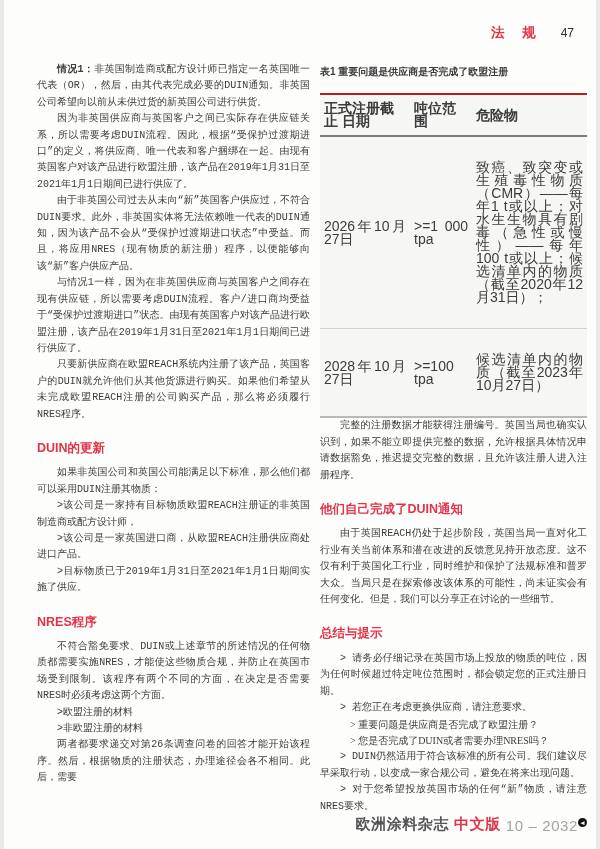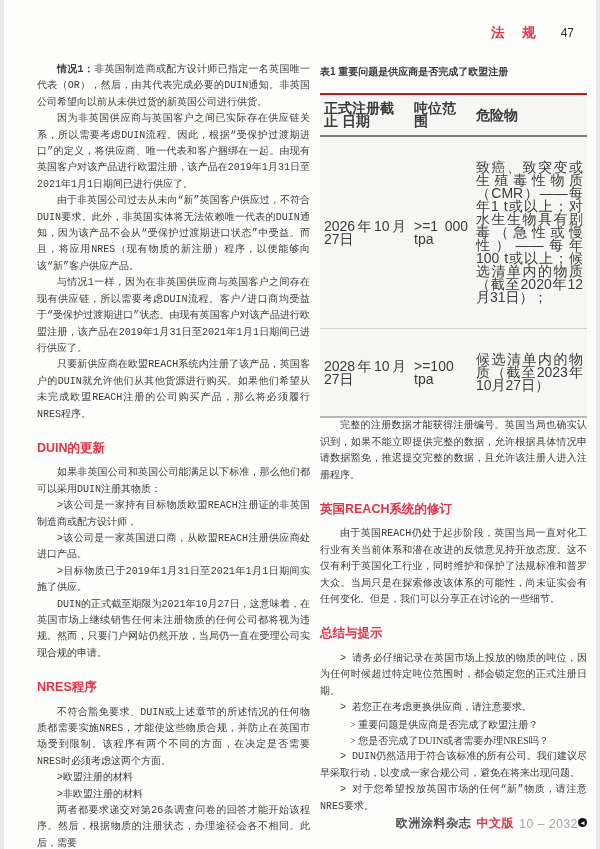--- a/index.html
+++ b/index.html
@@ -30,21 +30,21 @@
   table.t1 td{padding:24px 4px;vertical-align:middle;text-align:justify;}
   table.t1 tbody tr + tr td{border-top:1px solid #d2d2d0;}
   table.t1 .c-date{width:82px;}
   table.t1 .c-ton{width:54px;}
   .after-table{margin-top:12px;}
   
   .endmark{display:flex;justify-content:flex-end;margin-top:3px;}
   .endmark .dot{width:9px;height:9px;border-radius:50%;background:#111;color:#fff;
     font-size:6.5px;line-height:9px;text-align:center;font-weight:bold;}
   
-  .footer{position:absolute;top:815px;right:18px;font-size:12px;letter-spacing:.6px;display:flex;gap:5px;align-items:center;}
+  .footer{position:absolute;top:815px;right:18px;font-size:15px;letter-spacing:.6px;display:flex;gap:5px;align-items:flex-end;}
   .footer-journal{color:#555;font-weight:bold;}
   .footer-edition{color:var(--red);font-weight:bold;}
   .footer-issue{color:#a3a3a3;}
 </style>
 </head>
 <body>
 
 <div class="page">
 
   <div class="header">
@@ -57,21 +57,20 @@
     <p class="body">因为非英国供应商与英国客户之间已实际存在供应链关系，所以需要考虑DUIN流程。因此，根据“受保护过渡期进口”的定义，将供应商、唯一代表和客户捆绑在一起。由现有英国客户对该产品进行欧盟注册，该产品在2019年1月31日至2021年1月1日期间已进行供应了。</p>
     <p class="body">由于非英国公司过去从未向“新”英国客户供应过，不符合DUIN要求。此外，非英国实体将无法依赖唯一代表的DUIN通知，因为该产品不会从“受保护过渡期进口状态”中受益。而且，将应用NRES（现有物质的新注册）程序，以便能够向该“新”客户供应产品。</p>
     <p class="body">与情况1一样，因为在非英国供应商与英国客户之间存在现有供应链，所以需要考虑DUIN流程。客户/进口商均受益于“受保护过渡期进口”状态。由现有英国客户对该产品进行欧盟注册，该产品在2019年1月31日至2021年1月1日期间已进行供应了。</p>
     <p class="body">只要新供应商在欧盟REACH系统内注册了该产品，英国客户的DUIN就允许他们从其他货源进行购买。如果他们希望从未完成欧盟REACH注册的公司购买产品，那么将必须履行NRES程序。</p>
 
     <h3 class="heading">DUIN的更新</h3>
     <p class="body">如果非英国公司和英国公司能满足以下标准，那么他们都可以采用DUIN注册其物质：</p>
     <p class="bullet">&gt;该公司是一家持有目标物质欧盟REACH注册证的非英国制造商或配方设计师，</p>
     <p class="bullet">&gt;该公司是一家英国进口商，从欧盟REACH注册供应商处进口产品。</p>
     <p class="bullet">&gt;目标物质已于2019年1月31日至2021年1月1日期间实施了供应。</p>
-    <p class="body">DUIN的正式截至期限为2021年10月27日，这意味着，在英国市场上继续销售任何未注册物质的任何公司都将视为违规。然而，只要门户网站仍然开放，当局仍一直在受理公司实现合规的申请。</p>
 
     <h3 class="heading">NRES程序</h3>
     <p class="body">不符合豁免要求、DUIN或上述章节的所述情况的任何物质都需要实施NRES，才能使这些物质合规，并防止在英国市场受到限制。该程序有两个不同的方面，在决定是否需要NRES时必须考虑这两个方面。</p>
     <p class="bullet">&gt;欧盟注册的材料</p>
     <p class="bullet">&gt;非欧盟注册的材料</p>
     <p class="body">两者都要求递交对第26条调查问卷的回答才能开始该程序。然后，根据物质的注册状态，办理途径会各不相同。此后，需要</p>
   </div>
 
   <div class="col col-right">
     <div class="table-caption">表1 重要问题是供应商是否完成了欧盟注册</div>
@@ -92,21 +91,21 @@
         <tr>
           <td>2028年10月27日</td>
           <td>&gt;=100 tpa</td>
           <td>候选清单内的物质（截至2023年10月27日）</td>
         </tr>
       </tbody>
     </table>
 
     <p class="body after-table">完整的注册数据才能获得注册编号。英国当局也确实认识到，如果不能立即提供完整的数据，允许根据具体情况申请数据豁免，推迟提交完整的数据，且允许该注册人进入注册程序。</p>
 
-    <h3 class="heading">英国REACH系统的修订</h3>
+    <h3 class="heading">他们自己完成了DUIN通知</h3>
     <p class="body">由于英国REACH仍处于起步阶段，英国当局一直对化工行业有关当前体系和潜在改进的反馈意见持开放态度。这不仅有利于英国化工行业，同时维护和保护了法规标准和普罗大众。当局只是在探索修改该体系的可能性，尚未证实会有任何变化。但是，我们可以分享正在讨论的一些细节。</p>
 
     <h3 class="heading">总结与提示</h3>
     <p class="bullet">&gt; 请务必仔细记录在英国市场上投放的物质的吨位，因为任何时候超过特定吨位范围时，都会锁定您的正式注册日期。</p>
     <p class="bullet">&gt; 若您正在考虑更换供应商，请注意要求。</p>
     <p class="bullet-nested">&gt; 重要问题是供应商是否完成了欧盟注册？</p>
     <p class="bullet-nested">&gt; 您是否完成了DUIN或者需要办理NRES吗？</p>
     <p class="bullet">&gt; DUIN仍然适用于符合该标准的所有公司。我们建议尽早采取行动，以变成一家合规公司，避免在将来出现问题。</p>
     <p class="bullet">&gt; 对于您希望投放英国市场的任何“新”物质，请注意NRES要求。</p>
 

